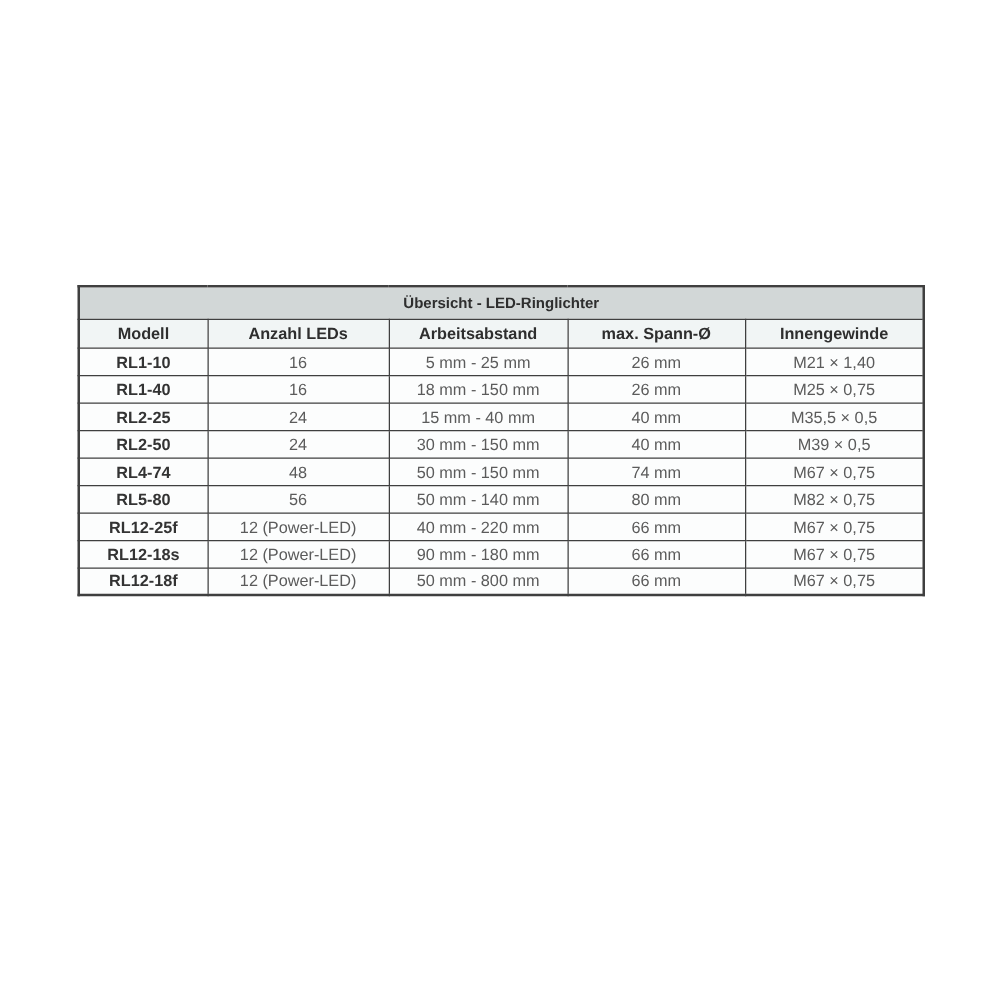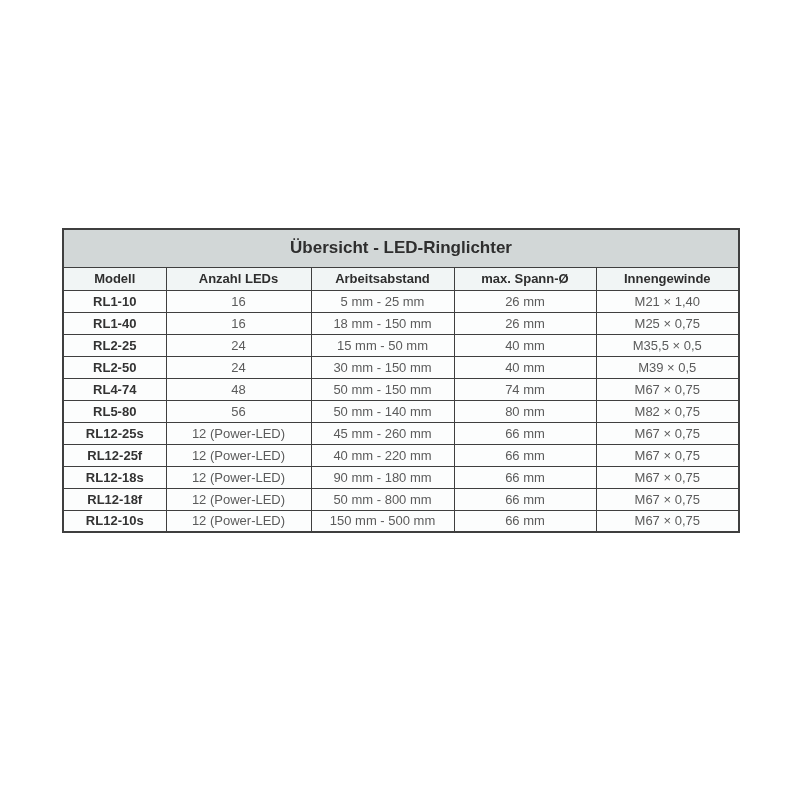--- a/index.html
+++ b/index.html
@@ -41,22 +41,22 @@
     text-align: center;
     vertical-align: middle;
     white-space: nowrap;
     overflow: hidden;
     padding: 0 2px;
   }
   .title-cell {
     background: var(--title-bg);
     color: var(--title-text);
     font-weight: bold;
-    font-size: 17px;
-    height: 38px;
+    font-size: 12px;
+    height: 26px;
   }
   .header-row th {
     background: var(--header-bg);
     color: var(--header-text);
     font-weight: bold;
     font-size: 13px;
     height: 23px;
     margin-left: 20px;
   }
   tbody td {
@@ -107,21 +107,21 @@
           <tr class="data-row">
     <td class="model-cell">RL1-40</td>
     <td>16</td>
     <td>18 mm - 150 mm</td>
     <td>26 mm</td>
     <td>M25 × 0,75</td>
   </tr>
           <tr class="data-row">
     <td class="model-cell">RL2-25</td>
     <td>24</td>
-    <td>15 mm - 50 mm</td>
+    <td>15 mm - 40 mm</td>
     <td>40 mm</td>
     <td>M35,5 × 0,5</td>
   </tr>
           <tr class="data-row">
     <td class="model-cell">RL2-50</td>
     <td>24</td>
     <td>30 mm - 150 mm</td>
     <td>40 mm</td>
     <td>M39 × 0,5</td>
   </tr>
@@ -133,50 +133,36 @@
     <td>M67 × 0,75</td>
   </tr>
           <tr class="data-row">
     <td class="model-cell">RL5-80</td>
     <td>56</td>
     <td>50 mm - 140 mm</td>
     <td>80 mm</td>
     <td>M82 × 0,75</td>
   </tr>
           <tr class="data-row">
-    <td class="model-cell">RL12-25s</td>
-    <td>12 (Power-LED)</td>
-    <td>45 mm - 260 mm</td>
-    <td>66 mm</td>
-    <td>M67 × 0,75</td>
-  </tr>
-          <tr class="data-row">
     <td class="model-cell">RL12-25f</td>
     <td>12 (Power-LED)</td>
     <td>40 mm - 220 mm</td>
     <td>66 mm</td>
     <td>M67 × 0,75</td>
   </tr>
           <tr class="data-row">
     <td class="model-cell">RL12-18s</td>
     <td>12 (Power-LED)</td>
     <td>90 mm - 180 mm</td>
     <td>66 mm</td>
     <td>M67 × 0,75</td>
   </tr>
           <tr class="data-row">
     <td class="model-cell">RL12-18f</td>
     <td>12 (Power-LED)</td>
     <td>50 mm - 800 mm</td>
     <td>66 mm</td>
     <td>M67 × 0,75</td>
   </tr>
-          <tr class="data-row">
-    <td class="model-cell">RL12-10s</td>
-    <td>12 (Power-LED)</td>
-    <td>150 mm - 500 mm</td>
-    <td>66 mm</td>
-    <td>M67 × 0,75</td>
-  </tr>
         </tbody>
     </table>
   </div>
 </div>
 
 </body></html>

